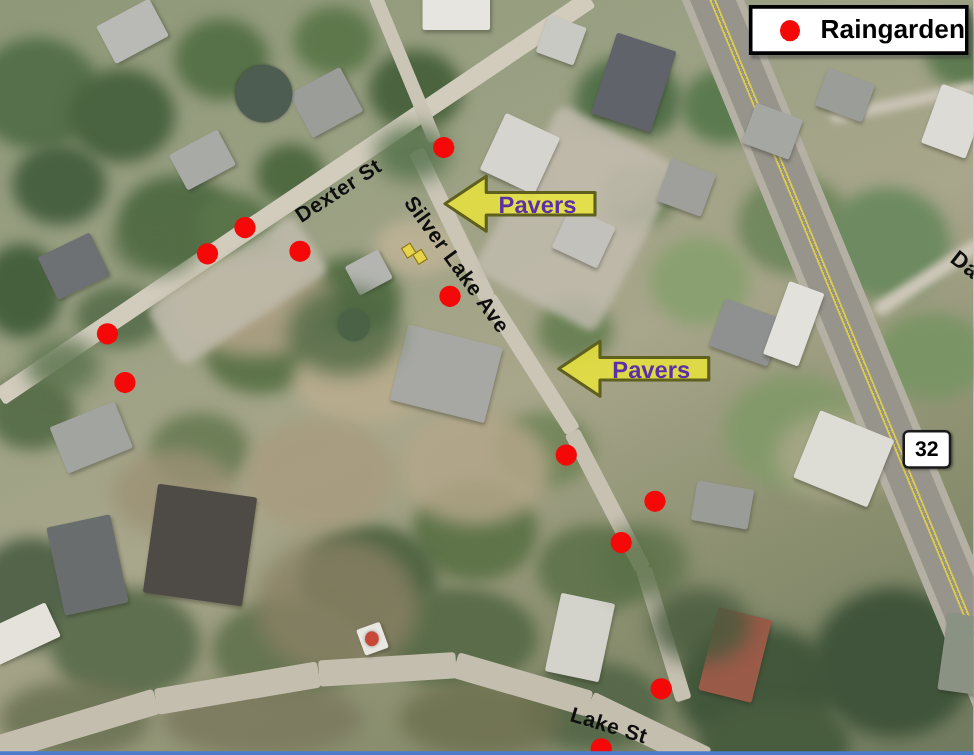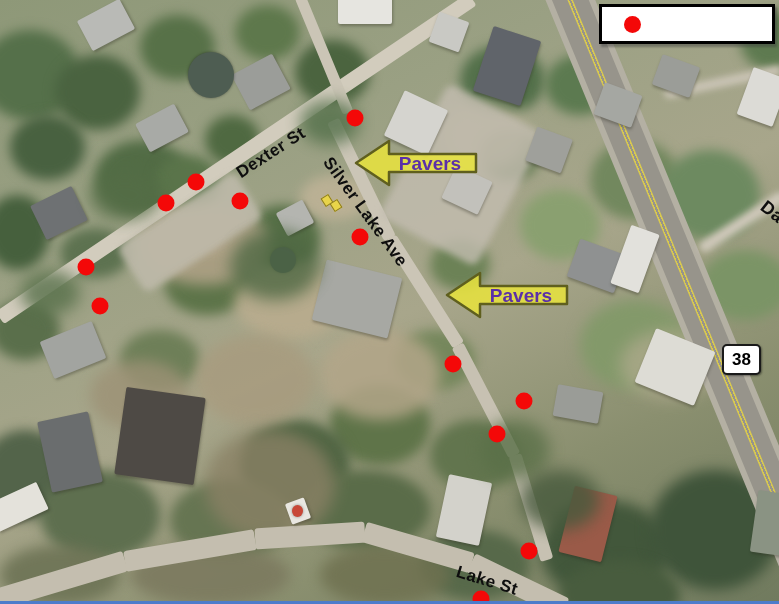--- a/index.html
+++ b/index.html
@@ -152,21 +152,21 @@
 
   <div class="paver-mark" style="left:322px;top:196px;"></div>
   <div class="paver-mark" style="left:331px;top:201px;"></div>
 
   <div class="street-label" id="lbl-dexter">Dexter St</div>
   <div class="street-label" id="lbl-silver">Silver Lake Ave</div>
   <div class="street-label" id="lbl-lake">Lake St</div>
   <div class="street-label" id="lbl-da">Da</div>
 
   <div id="route-shield">
-    <span>38</span>
+    <span>32</span>
   </div>
 
   <svg class="pavers-arrow" id="pavers-1" viewBox="0 0 126 50">
     <polygon points="3,25 36,3 36,16 123,16 123,34 36,34 36,47" fill="rgba(233,228,60,0.85)" stroke="#5f5f1e" stroke-width="2.5" stroke-linejoin="round"></polygon>
     <text x="77" y="32" text-anchor="middle" font-family="Liberation Sans, sans-serif" font-size="19" font-weight="bold" fill="#5b2fa8">Pavers</text>
   </svg>
   <svg class="pavers-arrow" id="pavers-2" viewBox="0 0 126 50">
     <polygon points="3,25 36,3 36,16 123,16 123,34 36,34 36,47" fill="rgba(233,228,60,0.85)" stroke="#5f5f1e" stroke-width="2.5" stroke-linejoin="round"></polygon>
     <text x="77" y="32" text-anchor="middle" font-family="Liberation Sans, sans-serif" font-size="19" font-weight="bold" fill="#5b2fa8">Pavers</text>
   </svg>
@@ -181,16 +181,17 @@
       <div class="rg-dot" style="left: 360px; top: 237px; background: rgb(244, 8, 8);"></div>
       <div class="rg-dot" style="left: 453px; top: 364px; background: rgb(244, 8, 8);"></div>
       <div class="rg-dot" style="left: 524px; top: 401px; background: rgb(244, 8, 8);"></div>
       <div class="rg-dot" style="left: 497px; top: 434px; background: rgb(244, 8, 8);"></div>
       <div class="rg-dot" style="left: 529px; top: 551px; background: rgb(244, 8, 8);"></div>
       <div class="rg-dot" style="left: 481px; top: 599px; background: rgb(244, 8, 8);"></div>
     </div>
 
   <div id="legend">
     <span class="legend-dot" style="background: rgb(244, 8, 8);"></span>
+    <span class="legend-label">Raingarden</span>
   </div>
 
   <div id="bottom-edge"></div>
 </div>
 
 </body></html>

